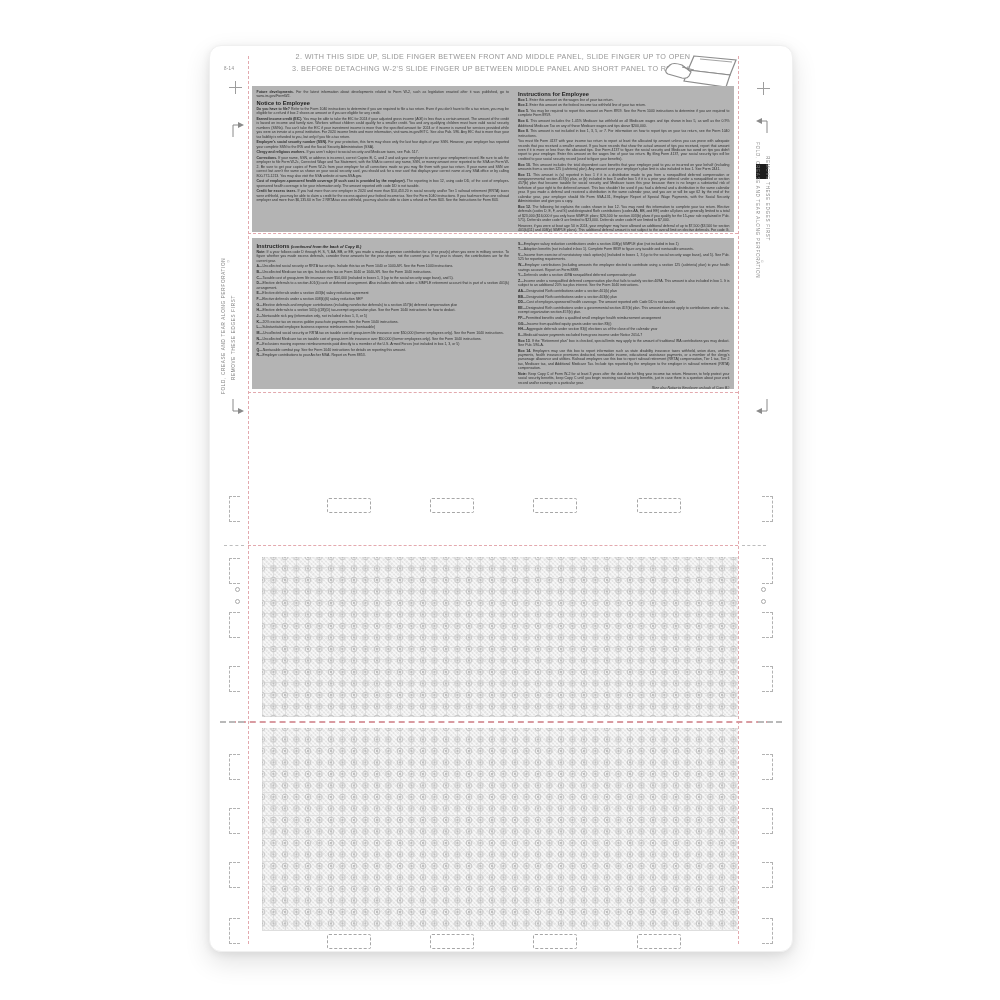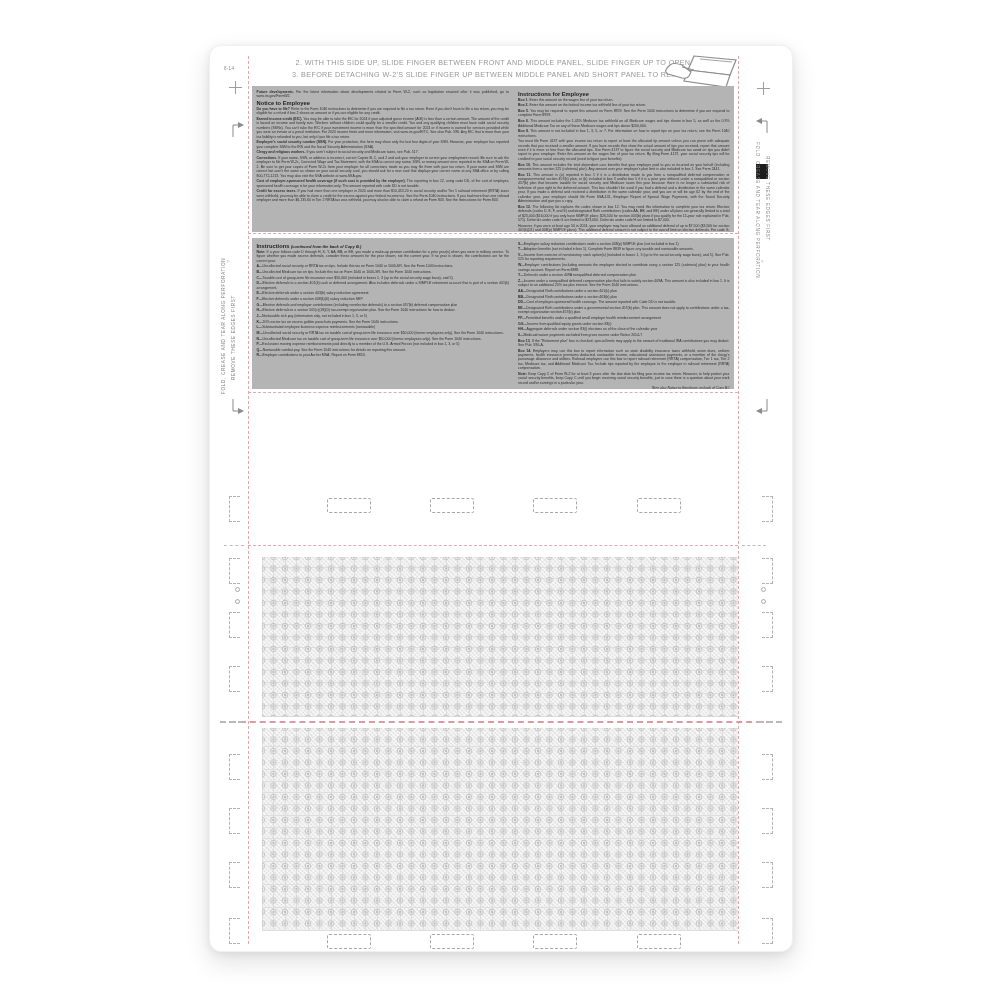--- a/index.html
+++ b/index.html
@@ -1,21 +1,21 @@
 <!DOCTYPE html>
 <html><head>
 <meta charset="utf-8">
 <style>
   html,body{margin:0;padding:0;background:#ffffff;font-family:"Liberation Sans",sans-serif;}
   .stage{position:relative;width:1000px;height:1000px;background:#ffffff;overflow:hidden;}
   .sheet{position:absolute;left:209px;top:45px;width:582px;height:905px;background:#ffffff;
          border-radius:12px;border:1px solid #f0f0f0;
          box-shadow:0 10px 26px rgba(0,0,0,.12),0 2px 8px rgba(0,0,0,.07);}
   
-  .topband{position:absolute;left:38px;top:11px;width:490px;text-align:center;}
+  .topband{position:absolute;left:38px;top:5px;width:490px;text-align:center;}
   .topline{font-size:7.2px;line-height:12px;color:#979797;letter-spacing:.35px;white-space:nowrap;}
   .handicon{position:absolute;left:452px;top:5px;}
   
   .vline{position:absolute;top:10px;height:888px;width:0;border-left:1.3px dashed #e3a9ae;}
   .hline{position:absolute;height:0;border-top:1.3px dashed #e3a9ae;}
   .hline-bold{position:absolute;height:0;border-top:2.5px dashed #d99ba1;}
   .hstub{position:absolute;height:0;border-top:1.3px dashed #bdbdbd;}
   .hstub-bold{position:absolute;height:0;border-top:2.5px dashed #b9b9b9;}
   
   .panel{position:absolute;left:42px;width:482px;background:#b4b4b4;overflow:hidden;}

